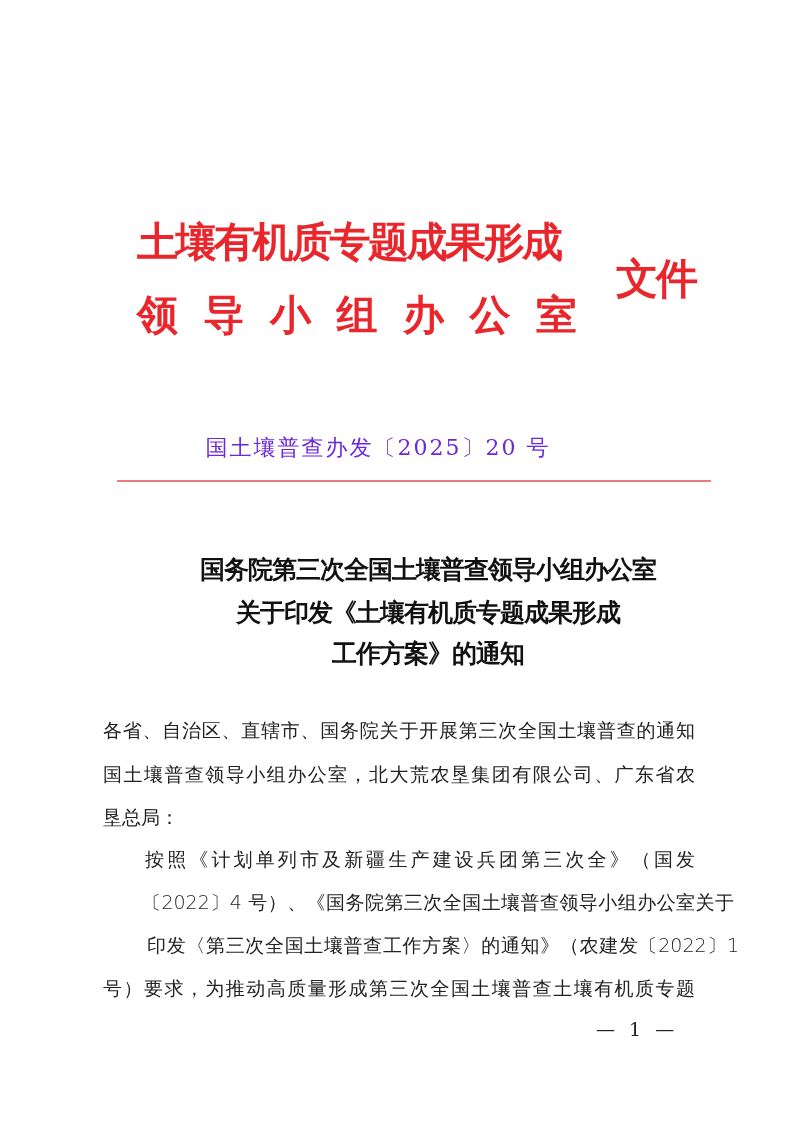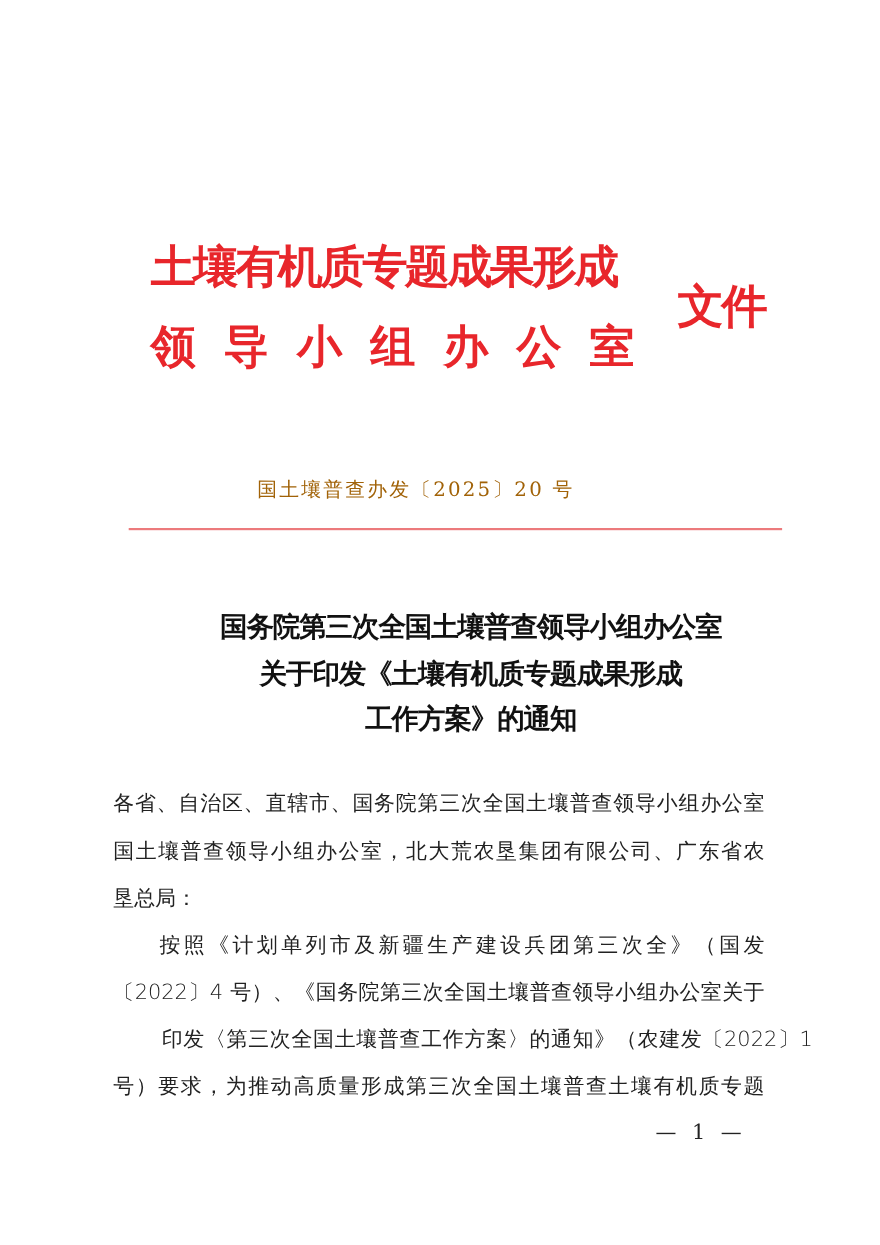--- a/index.html
+++ b/index.html
@@ -7,34 +7,34 @@
          font-family: "DejaVu Serif", "Liberation Serif", serif; color: #1a1a1a; }
   .header-line { position: absolute; left: 137px; width: 460px; color: #e8262b;
                  font-family: "DejaVu Serif", serif; font-weight: bold; font-size: 41px;
                  white-space: nowrap; line-height: 1; }
   #hl1 { top: 222px; letter-spacing: -2.5px; }
   #hl2 { top: 295px; display: flex; justify-content: space-between; width: 440px; }
   #hl2 span { display: inline-block; }
   #wenjian { position: absolute; left: 616px; top: 258px; color: #e8262b; font-weight: bold;
              font-size: 42px; line-height: 1; letter-spacing: -2px; }
   #docnum { position: absolute; left: 0; width: 756px; top: 433px; text-align: center;
-            font-size: 18px; letter-spacing: 2px; color: #a16207; }
+            font-size: 22px; letter-spacing: 2px; color: #6d28d9; }
   #redrule { position: absolute; left: 117px; top: 480px; width: 594px; height: 2px; background: #ec7a7c; }
   .title-line { position: absolute; left: 0; width: 800px; text-align: center;
                 font-weight: bold; font-size: 25px; color: #111; white-space: nowrap; line-height: 1; padding-left: 28px; }
   #t1 { top: 557px; letter-spacing: -1px; }
   #t2 { top: 600px; letter-spacing: -1px; }
   #t3 { top: 641px; letter-spacing: -1px; }
   .body-line { position: absolute; left: 103px; width: 592px; font-size: 19px; color: #222;
                white-space: nowrap; line-height: 1; text-align: justify; text-align-last: justify;
                font-family: "DejaVu Sans", sans-serif; font-weight: 300; }
   .body-line.last { text-align-last: left; }
   #b1 { top: 721px; } #b2 { top: 765px; } #b3 { top: 808px; }
   #p1 { top: 850px; left: 145px; width: 550px; }
-  #p2 { top: 893px; } #p3 { top: 936px; margin-left: 44px; } #p4 { top: 979px; }
+  #p2 { top: 893px; margin-left: 39px; } #p3 { top: 936px; margin-left: 44px; } #p4 { top: 979px; }
   #pagenum { position: absolute; left: 596px; top: 1018px; font-size: 19px; color: #222;
              letter-spacing: 4px; }
 </style>
 </head>
 <body>
 
 <div class="header-line" id="hl1">土壤有机质专题成果形成</div>
 <div class="header-line" id="hl2">
   <span>领</span>
   <span>导</span>
@@ -46,21 +46,21 @@
 </div>
 <div id="wenjian">文件</div>
 
 <div id="docnum">国土壤普查办发〔2025〕20 号</div>
 <div id="redrule"></div>
 
 <div class="title-line" id="t1">国务院第三次全国土壤普查领导小组办公室</div>
 <div class="title-line" id="t2">关于印发《土壤有机质专题成果形成</div>
 <div class="title-line" id="t3">工作方案》的通知</div>
 
-<div class="body-line" id="b1">各省、自治区、直辖市、国务院第三次全国土壤普查领导小组办公室</div>
+<div class="body-line" id="b1">各省、自治区、直辖市、国务院关于开展第三次全国土壤普查的通知</div>
 <div class="body-line" id="b2">国土壤普查领导小组办公室，北大荒农垦集团有限公司、广东省农</div>
 <div class="body-line last" id="b3">垦总局：</div>
 
 <div class="body-line" id="p1">按照《计划单列市及新疆生产建设兵团第三次全》（国发</div>
 <div class="body-line" id="p2">〔2022〕4 号）、《国务院第三次全国土壤普查领导小组办公室关于</div>
 <div class="body-line" id="p3">印发〈第三次全国土壤普查工作方案〉的通知》（农建发〔2022〕1</div>
 <div class="body-line" id="p4">号）要求，为推动高质量形成第三次全国土壤普查土壤有机质专题</div>
 
 <div id="pagenum">— 1 —</div>
 

